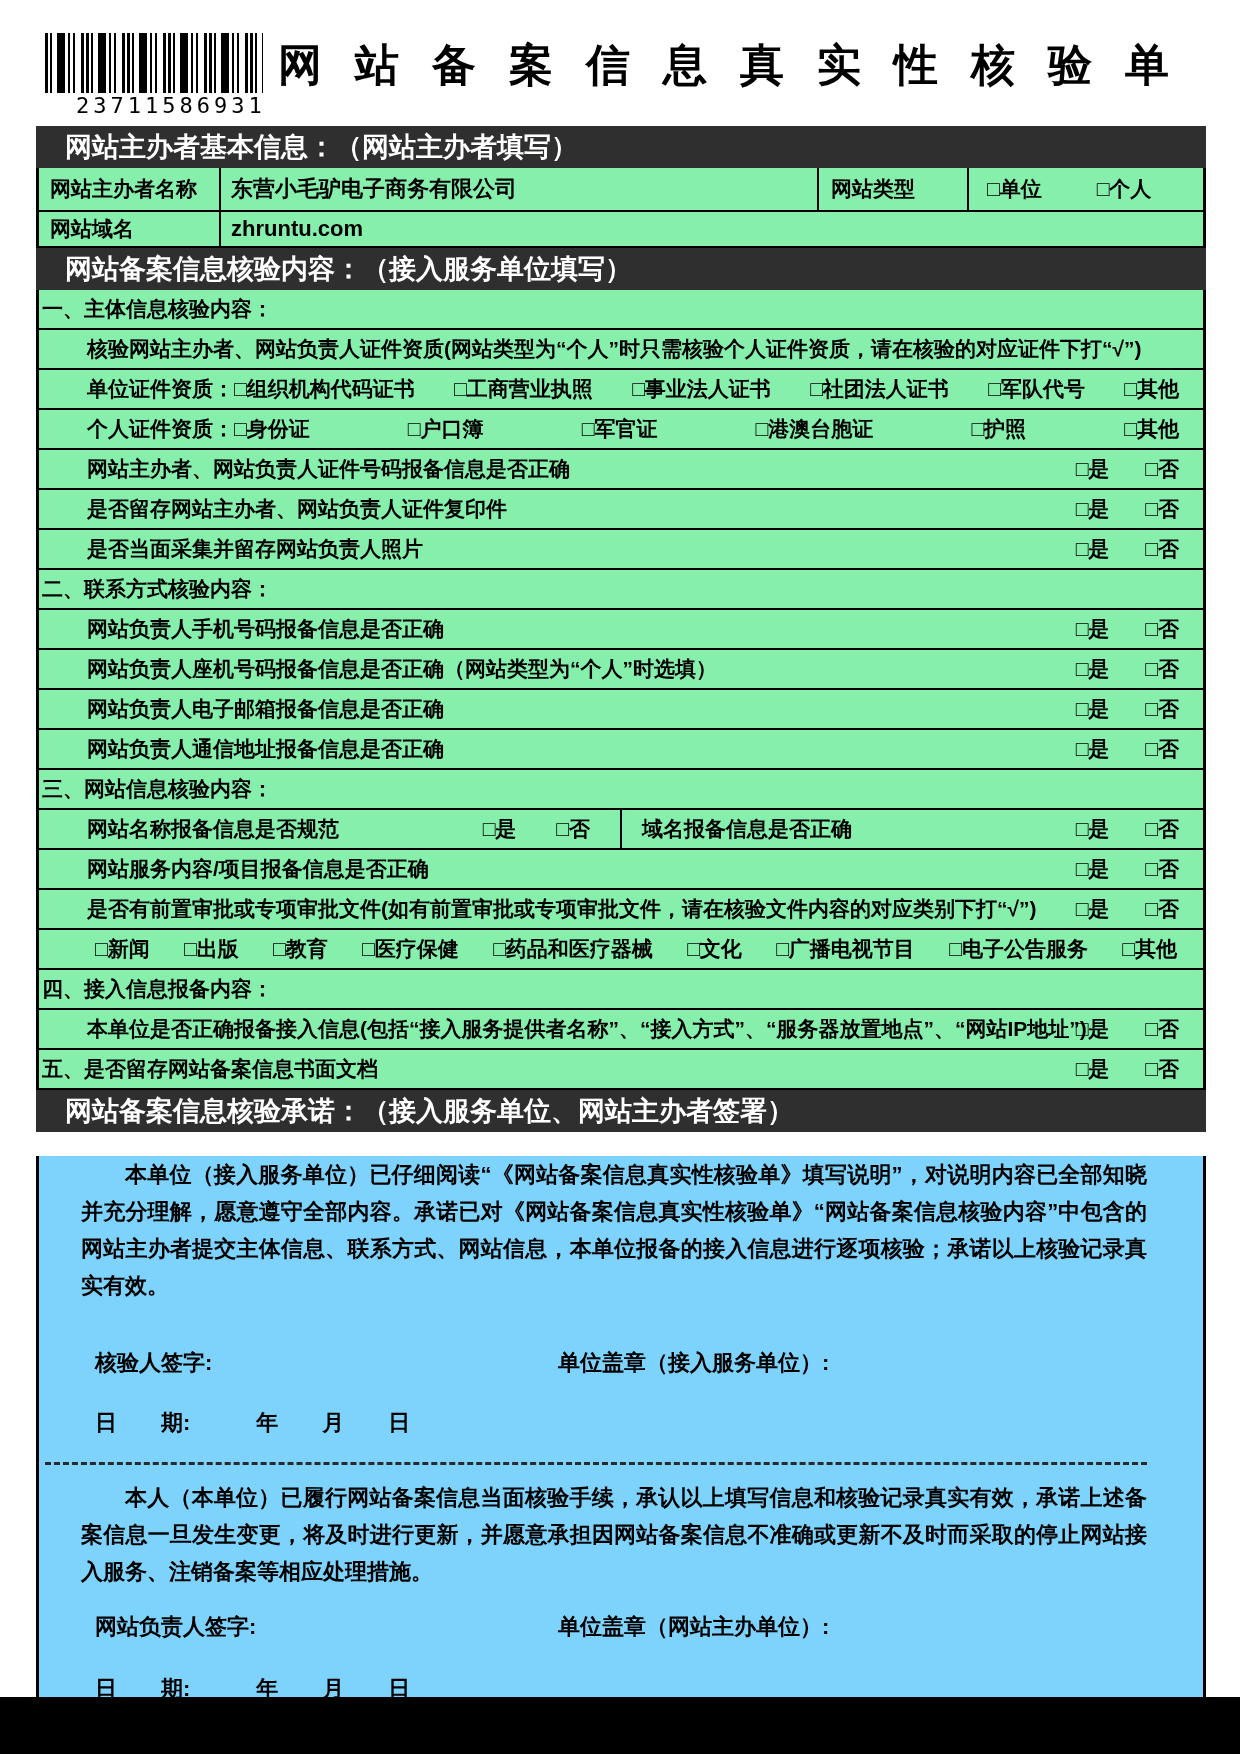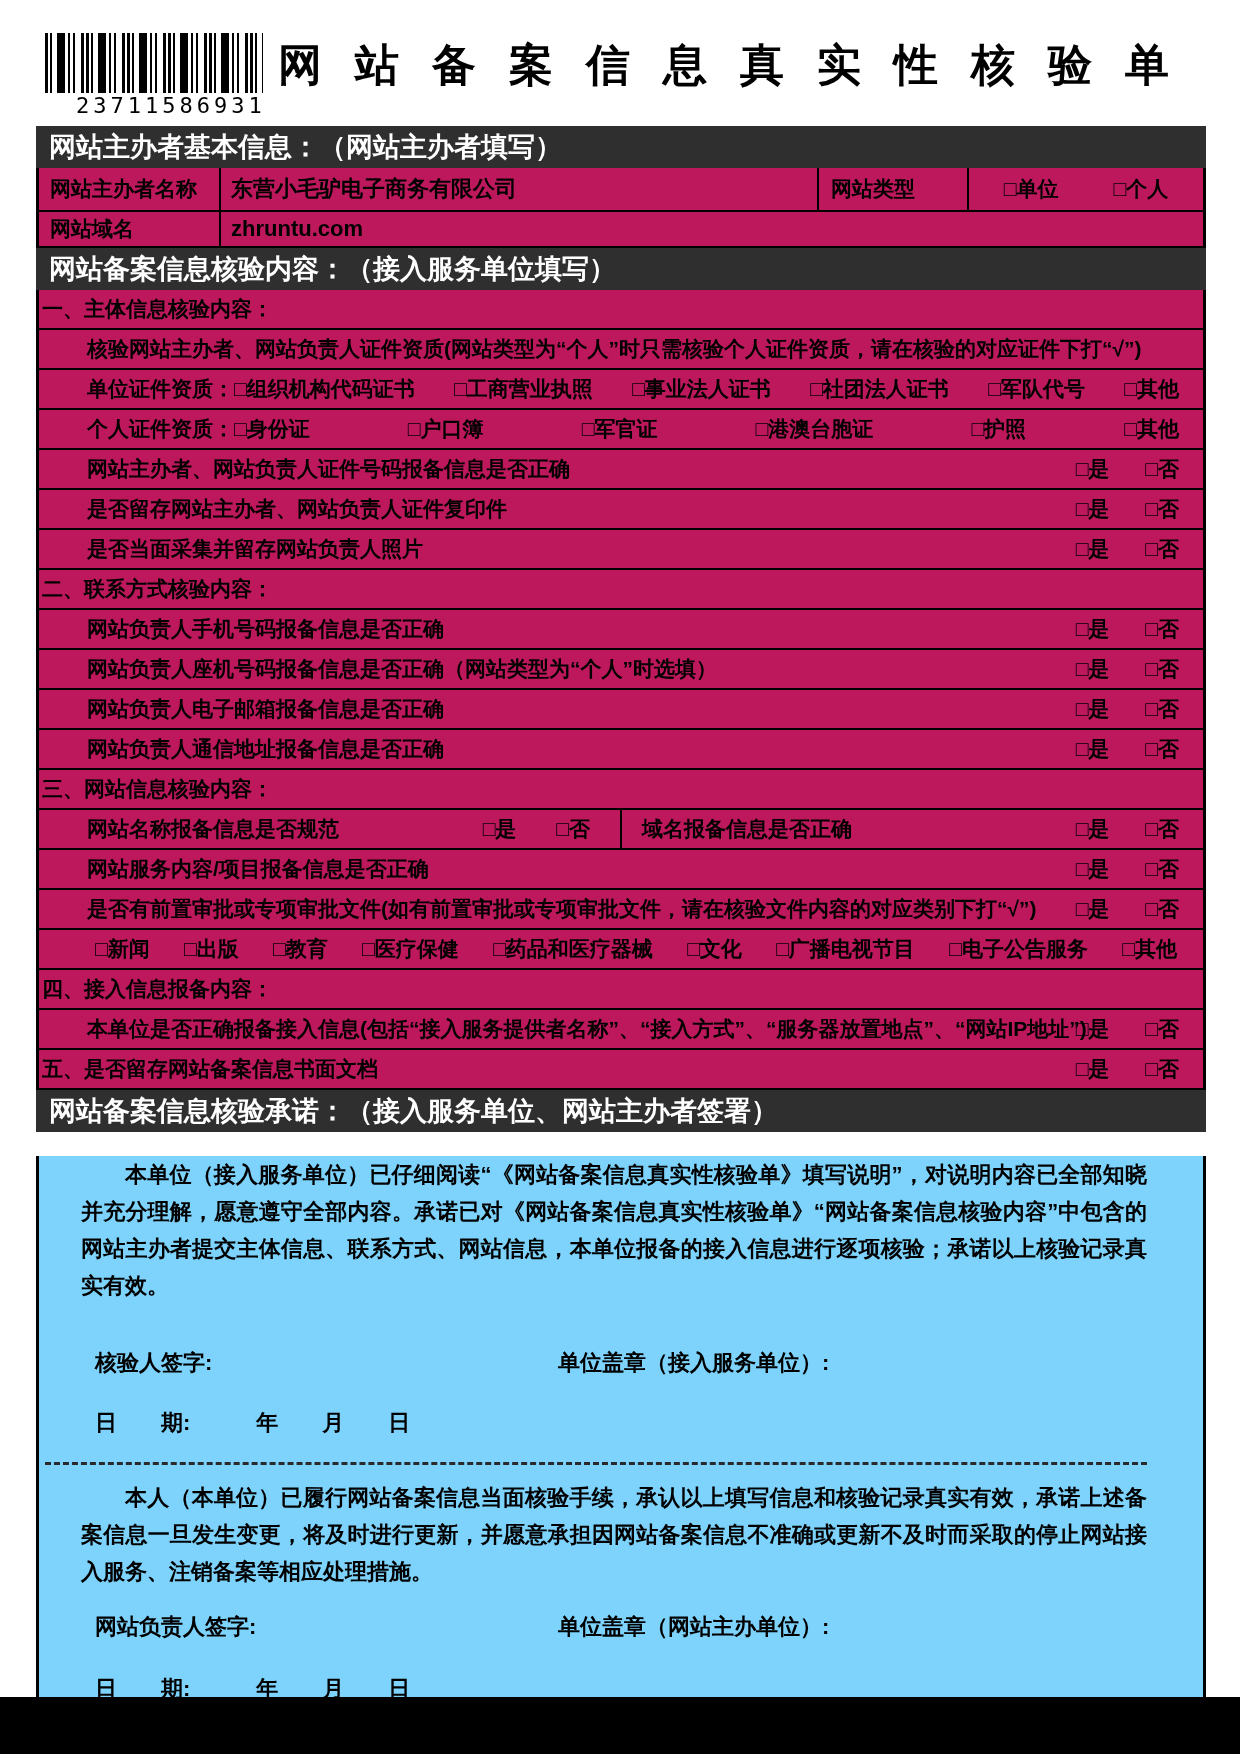--- a/index.html
+++ b/index.html
@@ -23,34 +23,34 @@
     font-weight:normal;font-size:22px;letter-spacing:4px;background:#fff;padding:0 6px;
   }
   .title{
     position:absolute;left:278px;top:36px;font-size:44px;font-weight:bold;
     letter-spacing:33px;white-space:nowrap;
   }
   
   .form{position:absolute;left:36px;top:126px;width:1170px;}
   .bar{
     background:#2f2f2f;color:#fff;height:42px;line-height:42px;
-    font-size:27px;padding-left:13px;box-sizing:border-box;white-space:nowrap;
+    font-size:27px;padding-left:29px;box-sizing:border-box;white-space:nowrap;
   }
   .row{
     display:flex;align-items:center;box-sizing:border-box;height:40px;
     border-left:3px solid #000;border-right:3px solid #000;border-bottom:2px solid #000;
-    font-size:21px;background:#be185d;white-space:nowrap;
+    font-size:21px;background:#86efac;white-space:nowrap;
   }
   .r-basic1{height:44px;}
   .r-basic2{height:36px;}
   .c{height:100%;display:flex;align-items:center;box-sizing:border-box;}
   .label1{width:182px;border-right:2px solid #000;padding-left:11px;font-size:21px;}
   .val1{flex:1;padding-left:10px;font-size:22px;}
   .type1{width:152px;border-left:2px solid #000;border-right:2px solid #000;padding-left:12px;font-size:21px;}
-  .opts1{width:234px;display:flex;gap:55px;font-size:21px;justify-content:center;}
+  .opts1{width:234px;padding-left:18px;display:flex;gap:55px;font-size:21px;}
   .hd{padding-left:3px;}
   .indent{padding-left:48px;}
   .t{flex:1;min-width:0;}
   .yes{margin-right:36px;}
   .ynrow{padding-right:24px;}
   .opts .t0{flex:none;}
   .opts .its{flex:1;display:flex;justify-content:space-between;padding-right:24px;}
   .cats{padding-left:56px;padding-right:26px;justify-content:space-between;}
   .split{padding:0;}
   .sl{width:583px;height:100%;display:flex;align-items:center;box-sizing:border-box;

